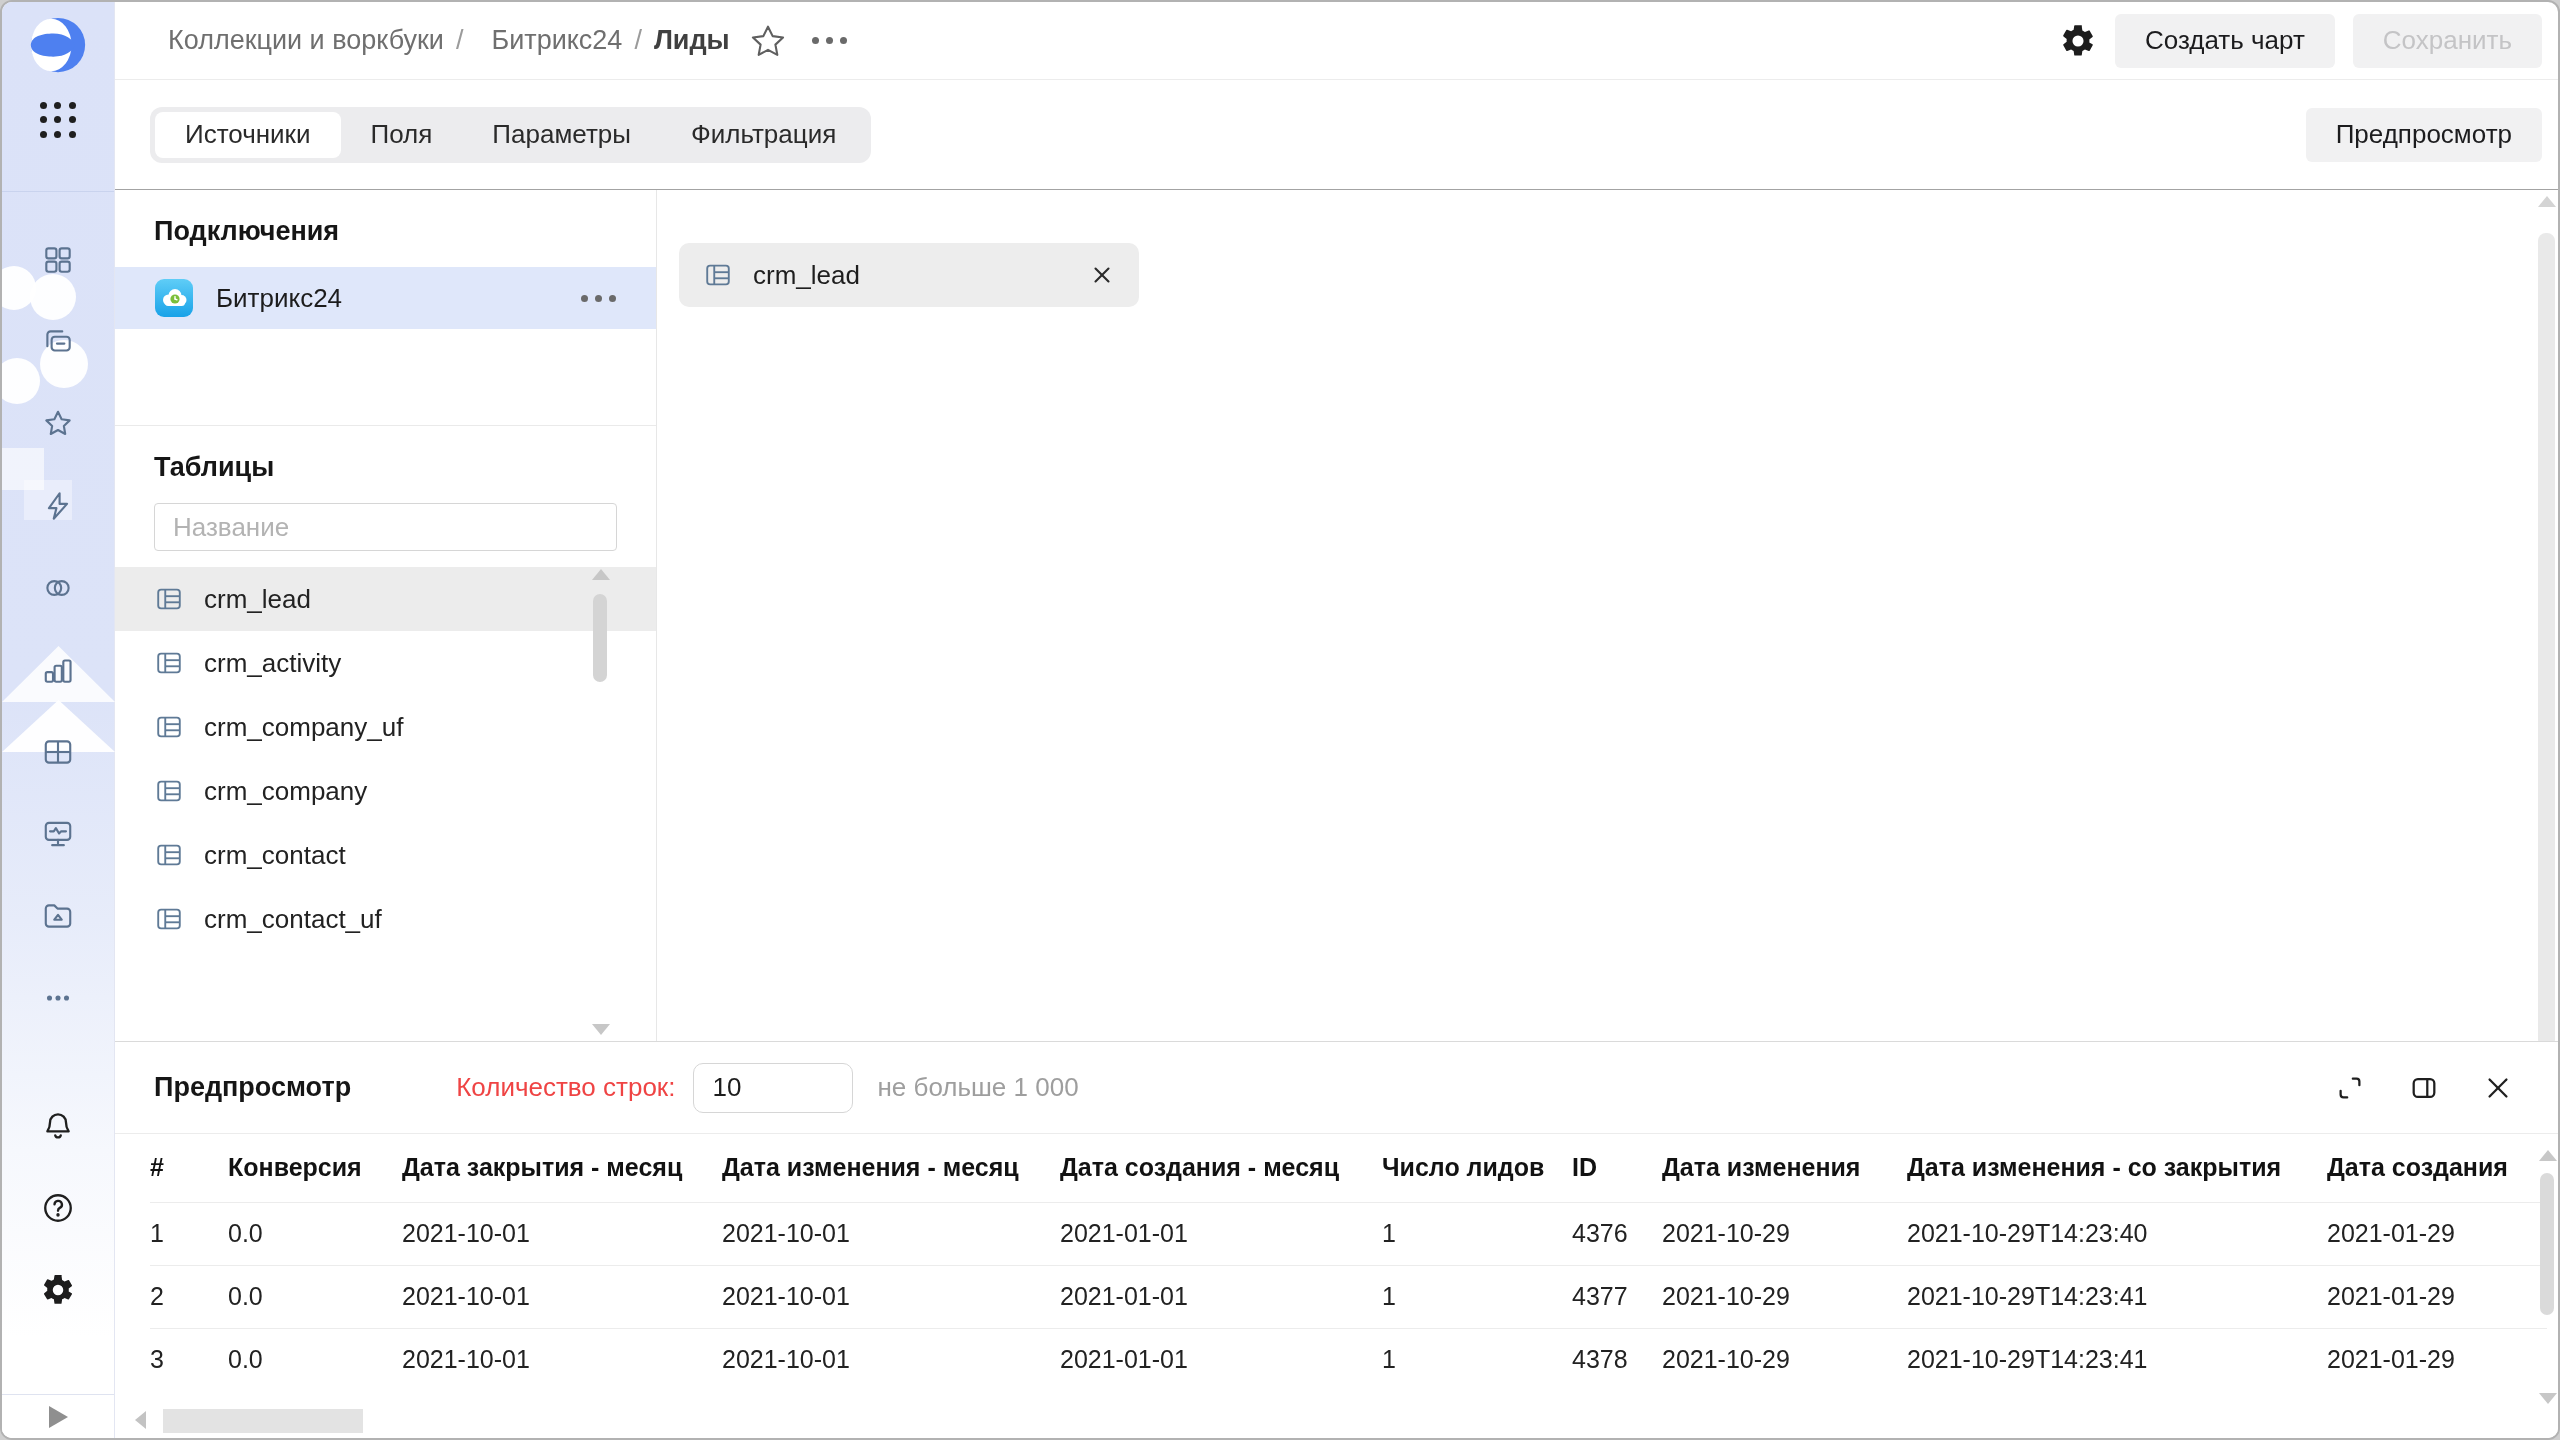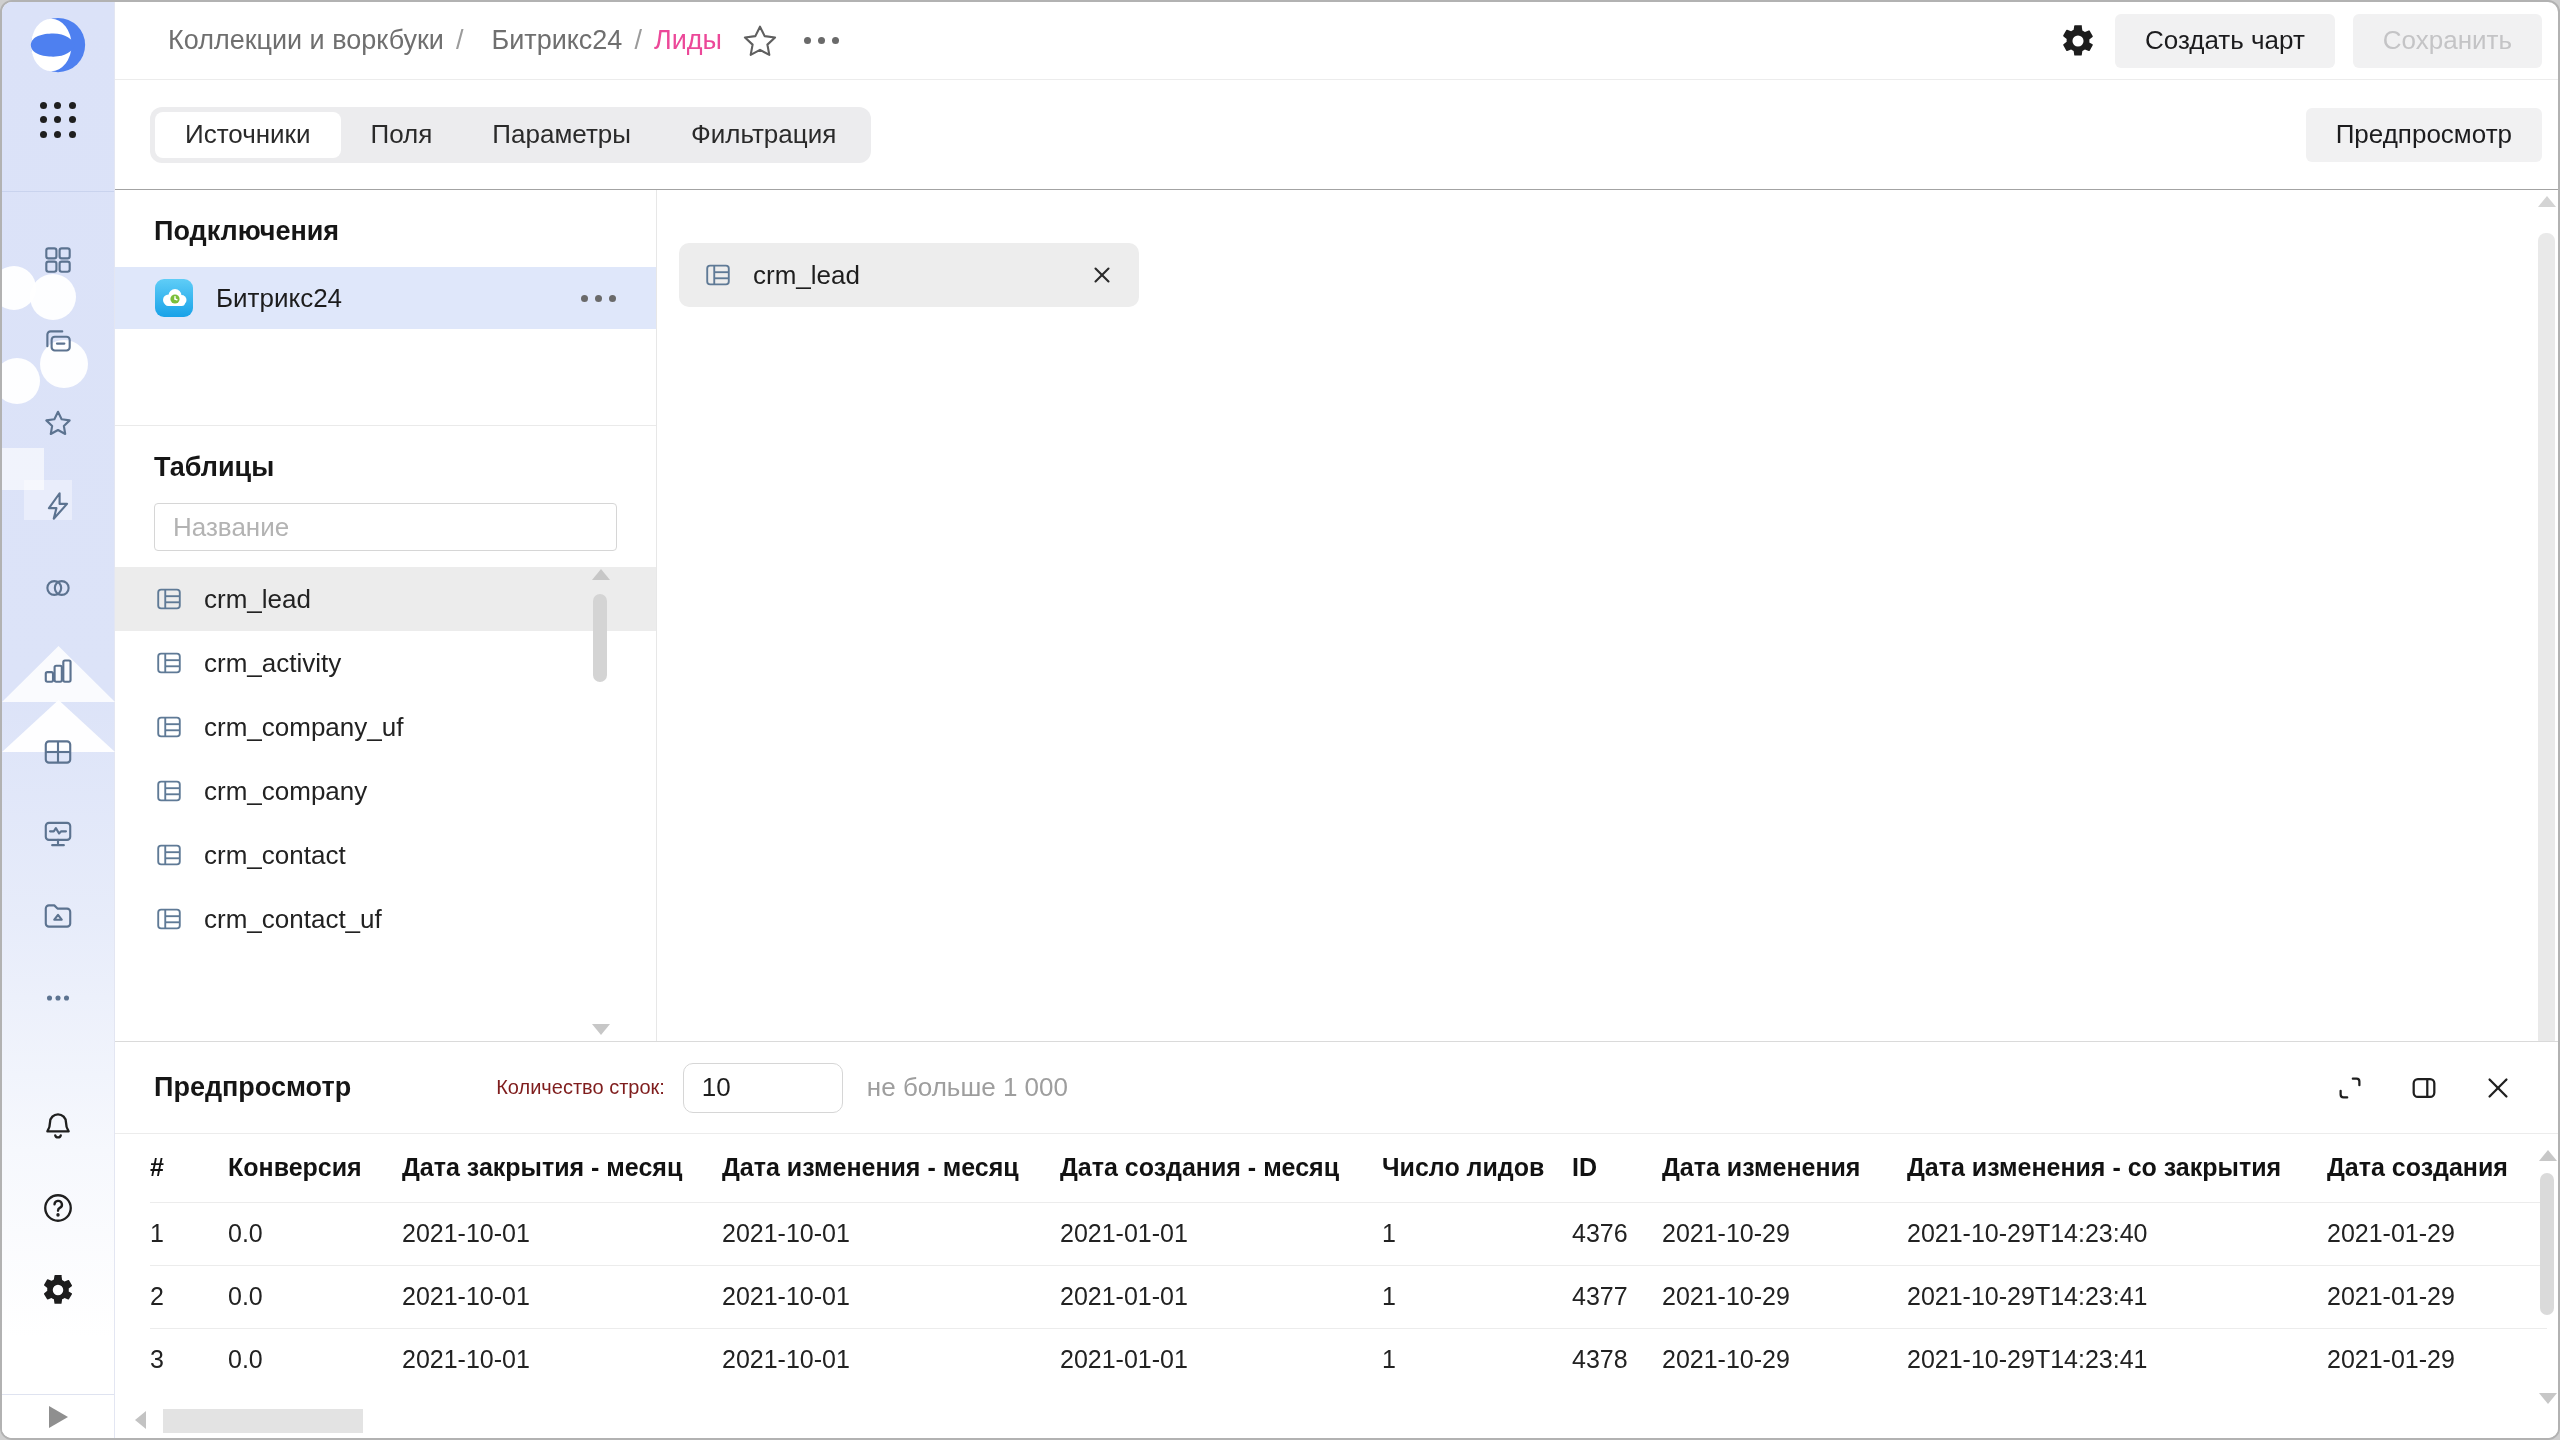--- a/index.html
+++ b/index.html
@@ -20,21 +20,21 @@
   .deco{position:absolute;background:#fff;z-index:1;}
   .d-c{border-radius:50%;}
   .tri{clip-path:polygon(50% 0,0 100%,100% 100%);}
 
   
   .main{flex:1;display:flex;flex-direction:column;min-width:0;}
   .topbar{height:78px;flex:none;display:flex;align-items:center;padding:0 16px 0 37px;border-bottom:1px solid #ececec;}
   .crumbs{display:flex;align-items:center;gap:12px;font-size:27px;color:#6f6f6f;white-space:nowrap;}
   .crumb{cursor:pointer;margin-left:16px;}
   .crumb-sep{color:#9b9b9b;}
-  .crumb-current{color:#ec4899;font-weight:400;}
+  .crumb-current{color:#404040;font-weight:700;}
   .icon-btn{display:flex;align-items:center;justify-content:center;cursor:pointer;background:none;border:none;padding:0;}
   .star-btn{margin-left:20px;}
   .dots-h{display:flex;gap:7px;margin-left:26px;cursor:pointer;}
   .dots-h i{width:7px;height:7px;border-radius:50%;background:#6a6a6a;}
   .spacer{flex:1;}
   .btn{height:54px;padding:0 30px;border:none;border-radius:6px;background:#f1f1f2;font-size:26px;color:#1c1c1e;display:flex;align-items:center;cursor:pointer;font-family:inherit;}
   .btn.disabled{color:#c4c4c6;cursor:default;}
   .topbar .btn{margin-left:18px;}
   .gear-top{margin-left:12px;}
 
@@ -68,21 +68,21 @@
   .chip-label{font-size:26px;color:#1e1e1e;}
   .chip-x{margin-left:auto;cursor:pointer;display:flex;}
   .canvas-scroll{position:absolute;right:3px;top:6px;bottom:4px;width:17px;}
   .canvas-scroll .thumb{width:17px;margin-top:26px;height:calc(100% - 26px);background:#e9e9e9;border-radius:8px;cursor:pointer;}
   .canvas-scroll .arr-up{border-bottom-color:#d4d4d4;}
 
   
   .preview{height:397px;flex:none;border-top:1px solid #dadada;display:flex;flex-direction:column;position:relative;background:#fff;}
   .pv-head{height:92px;flex:none;display:flex;align-items:center;padding:0 45px 0 39px;border-bottom:1px solid #ececec;}
   .pv-title{font-size:27px;font-weight:700;color:#161616;margin-right:105px;}
-  .pv-label{font-size:20px;color:#7f1d1d;margin-right:18px;margin-left:40px;}
+  .pv-label{font-size:26px;color:#ef4444;margin-right:18px;}
   .pv-input{width:160px;height:50px;border:1.5px solid #d6d6d6;border-radius:10px;font-size:26px;color:#1d1d1d;padding:0 18px;outline:none;font-family:inherit;}
   .pv-hint{font-size:26px;color:#9e9e9e;margin-left:24px;}
   .pv-icons{margin-left:auto;display:flex;align-items:center;gap:44px;}
   .pv-body{flex:1;overflow:hidden;padding-left:35px;}
   table.pv{border-collapse:collapse;table-layout:fixed;width:2397px;}
   table.pv th{height:68px;font-size:25px;font-weight:700;color:#121212;text-align:left;padding:0 12px 0 0;white-space:nowrap;overflow:hidden;}
   table.pv td{height:63px;font-size:25px;color:#222;padding:0 12px 0 0;white-space:nowrap;overflow:hidden;border-top:1px solid #ececec;}
   .hscroll{position:absolute;left:20px;right:60px;bottom:3px;height:26px;}
   .hscroll .arr-l{position:absolute;left:0;top:2px;width:0;height:0;border-right:11px solid #c3c3c3;border-top:9px solid transparent;border-bottom:9px solid transparent;cursor:pointer;}
   .hthumb{position:absolute;left:28px;top:0;width:200px;height:24px;background:#e3e3e3;cursor:pointer;}

